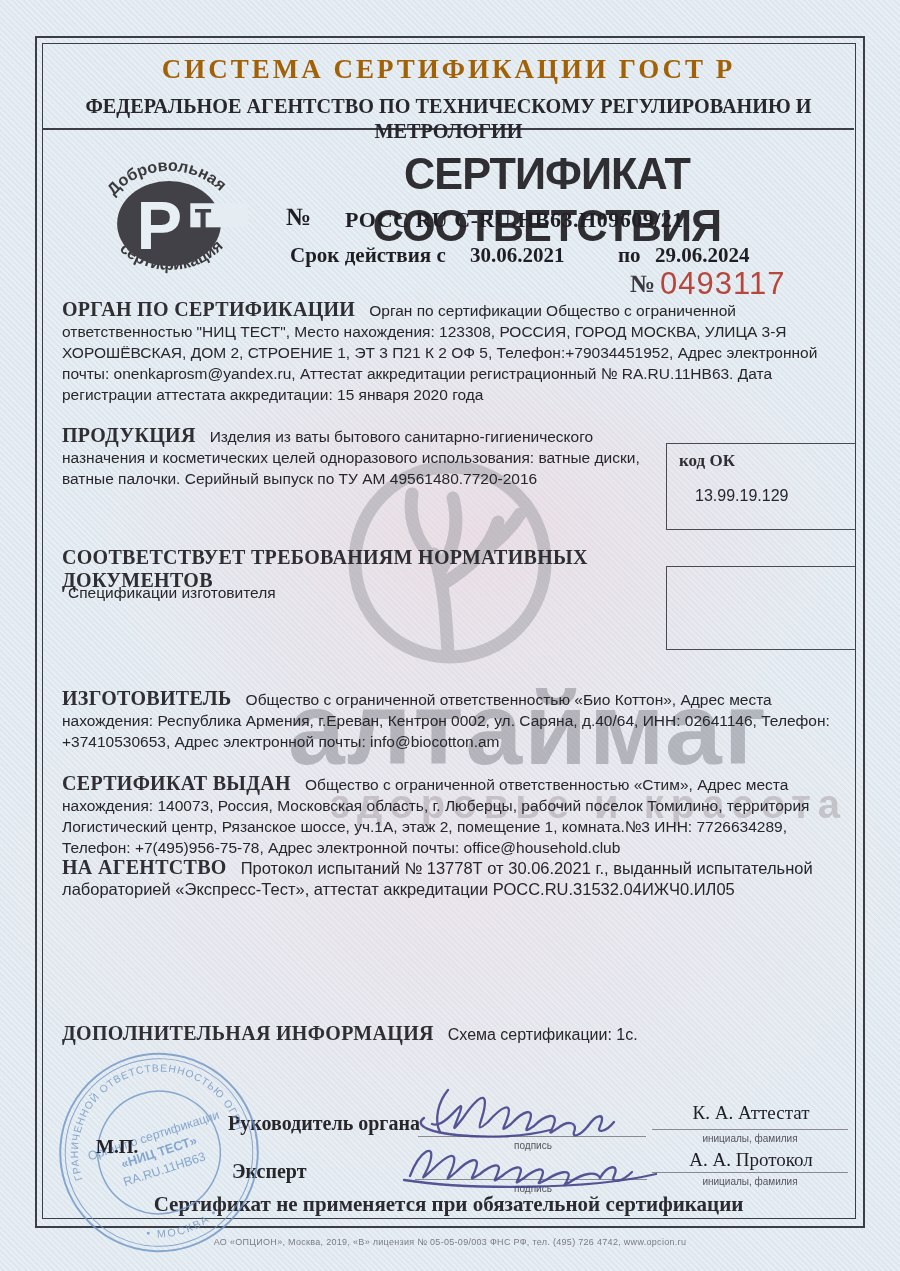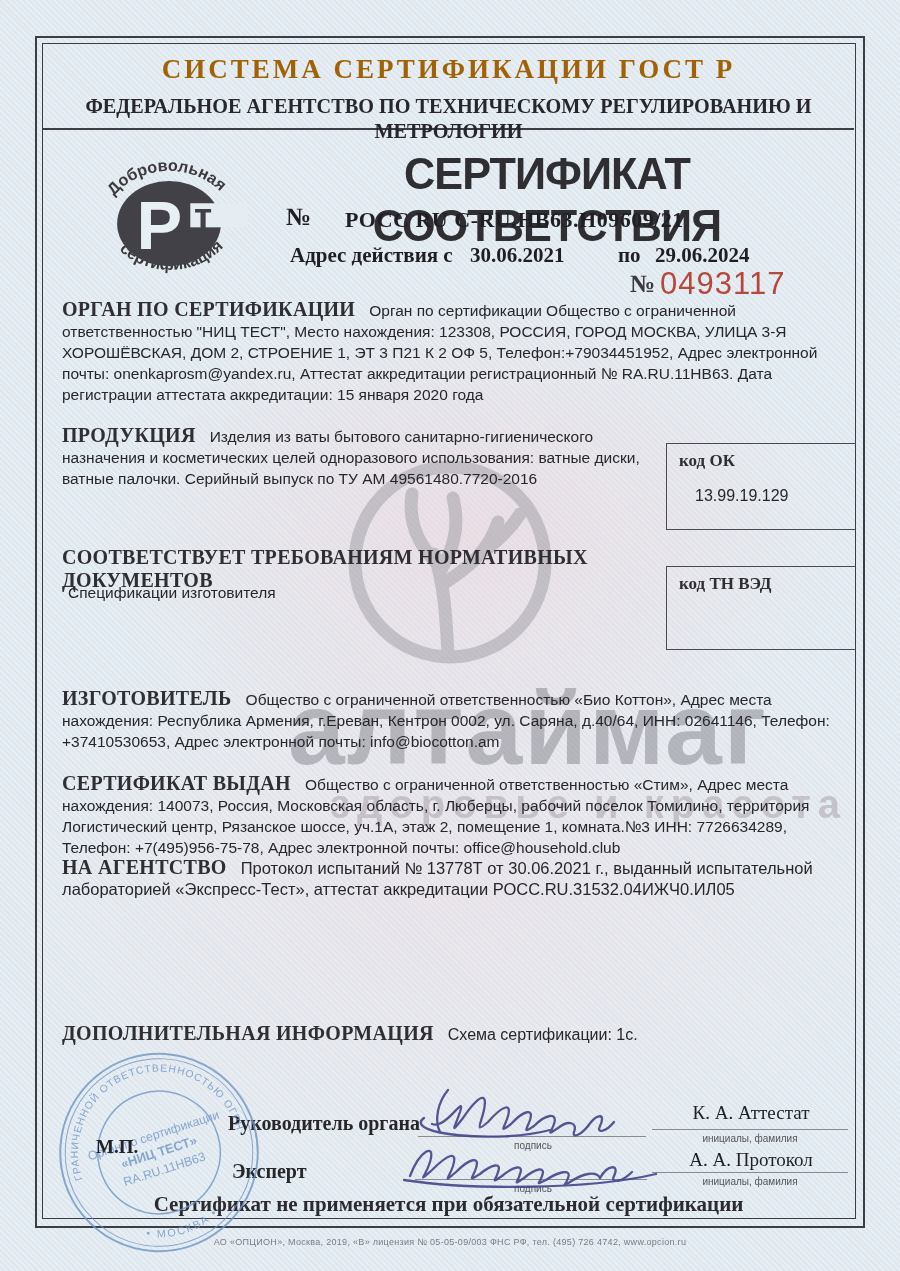--- a/index.html
+++ b/index.html
@@ -90,21 +90,21 @@
   <rect x="108" y="64" width="62" height="26" fill="#e5edf2"></rect>
   <text x="50" y="113" font-size="74" font-weight="bold" fill="#e9f0f5">Р</text>
   <text x="112" y="92" font-size="40" font-weight="bold" fill="#414147">т</text>
 </svg>
 
 <div class="abs doc-title">СЕРТИФИКАТ СООТВЕТСТВИЯ</div>
 
 <div class="abs numline no-sign">№</div>
 <div class="abs numline no-val">РОСС RU C-RU.НВ63.Н09609/21</div>
 
-<div class="abs validity" style="left:290px;">Адрес действия  с</div>
+<div class="abs validity" style="left:290px;">Срок действия  с</div>
 <div class="abs validity" style="left:470px;">30.06.2021</div>
 <div class="abs validity" style="left:618px;">по</div>
 <div class="abs validity" style="left:655px;">29.06.2024</div>
 
 <div class="abs rednum-sign">№</div>
 <div class="abs rednum" style="color:#b5473c;">0493117</div>
 
 <div class="abs sec" style="left:62px;top:299px;width:792px;">
   <span class="section-label">ОРГАН ПО СЕРТИФИКАЦИИ</span><span class="section-text">Орган по сертификации Общество с ограниченной ответственностью "НИЦ ТЕСТ", Место нахождения: 123308, РОССИЯ, ГОРОД МОСКВА, УЛИЦА 3-Я ХОРОШЁВСКАЯ, ДОМ 2, СТРОЕНИЕ 1, ЭТ 3 П21 К 2 ОФ 5, Телефон:+79034451952, Адрес электронной почты: onenkaprosm@yandex.ru, Аттестат аккредитации регистрационный № RA.RU.11НВ63. Дата регистрации аттестата аккредитации: 15 января 2020 года</span>
 </div>
@@ -115,21 +115,20 @@
 
 <div class="abs codebox" style="left:666px;top:443px;width:189px;height:85px;">
   <div class="cb-label">код ОК</div>
   <div class="cb-val">13.99.19.129</div>
 </div>
 
 <div class="abs section-label" style="left:62px;top:546px;width:600px;margin:0;">СООТВЕТСТВУЕТ ТРЕБОВАНИЯМ НОРМАТИВНЫХ ДОКУМЕНТОВ</div>
 <div class="abs section-text" style="left:68px;top:582px;">Спецификации изготовителя</div>
 
 <div class="abs codebox" style="left:666px;top:566px;width:189px;height:82px;">
-  <div class="cb-label">код ТН ВЭД</div>
 </div>
 
 <div class="abs sec" style="left:62px;top:688px;width:794px;">
   <span class="section-label">ИЗГОТОВИТЕЛЬ</span><span class="section-text">Общество с ограниченной ответственностью «Био Коттон», Адрес места нахождения: Республика Армения, г.Ереван, Кентрон 0002, ул. Саряна, д.40/64, ИНН: 02641146, Телефон: +37410530653, Адрес электронной почты: info@biocotton.am</span>
 </div>
 
 <div class="abs sec" style="left:62px;top:773px;width:796px;">
   <span class="section-label">СЕРТИФИКАТ ВЫДАН</span><span class="section-text">Общество с ограниченной ответственностью «Стим», Адрес места нахождения: 140073, Россия, Московская область, г. Люберцы, рабочий поселок Томилино, территория Логистический центр, Рязанское шоссе, уч.1А, этаж 2, помещение 1, комната.№3  ИНН: 7726634289, Телефон: +7(495)956-75-78, Адрес электронной почты: office@household.club</span>
 </div>
 

